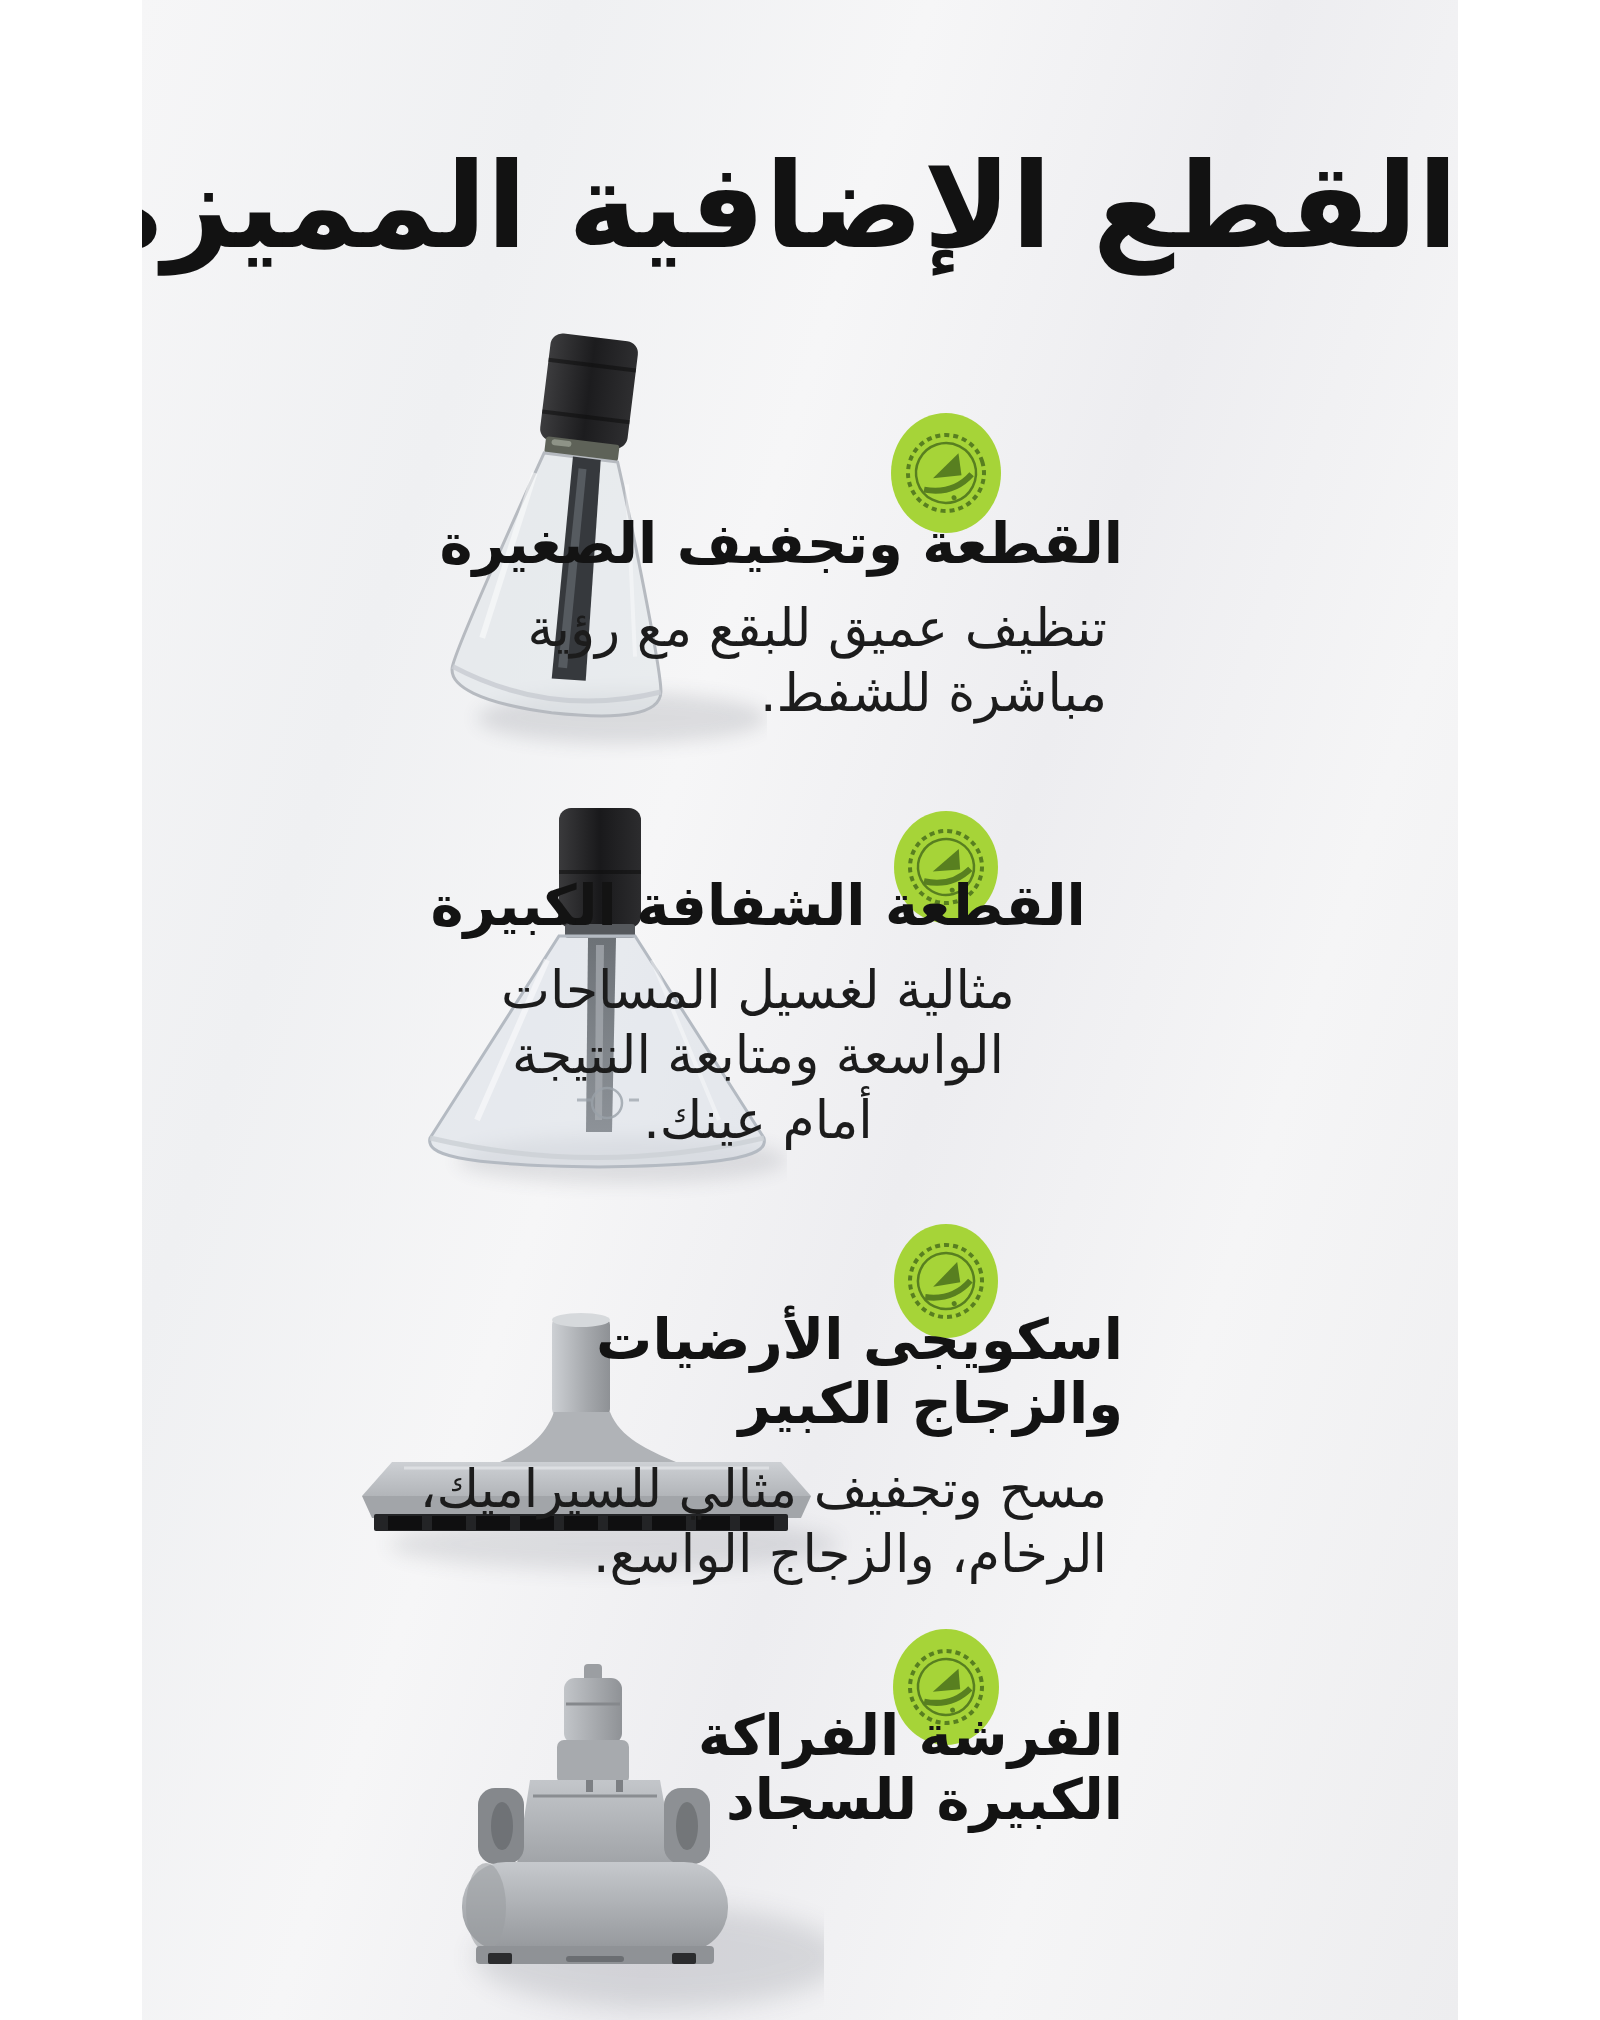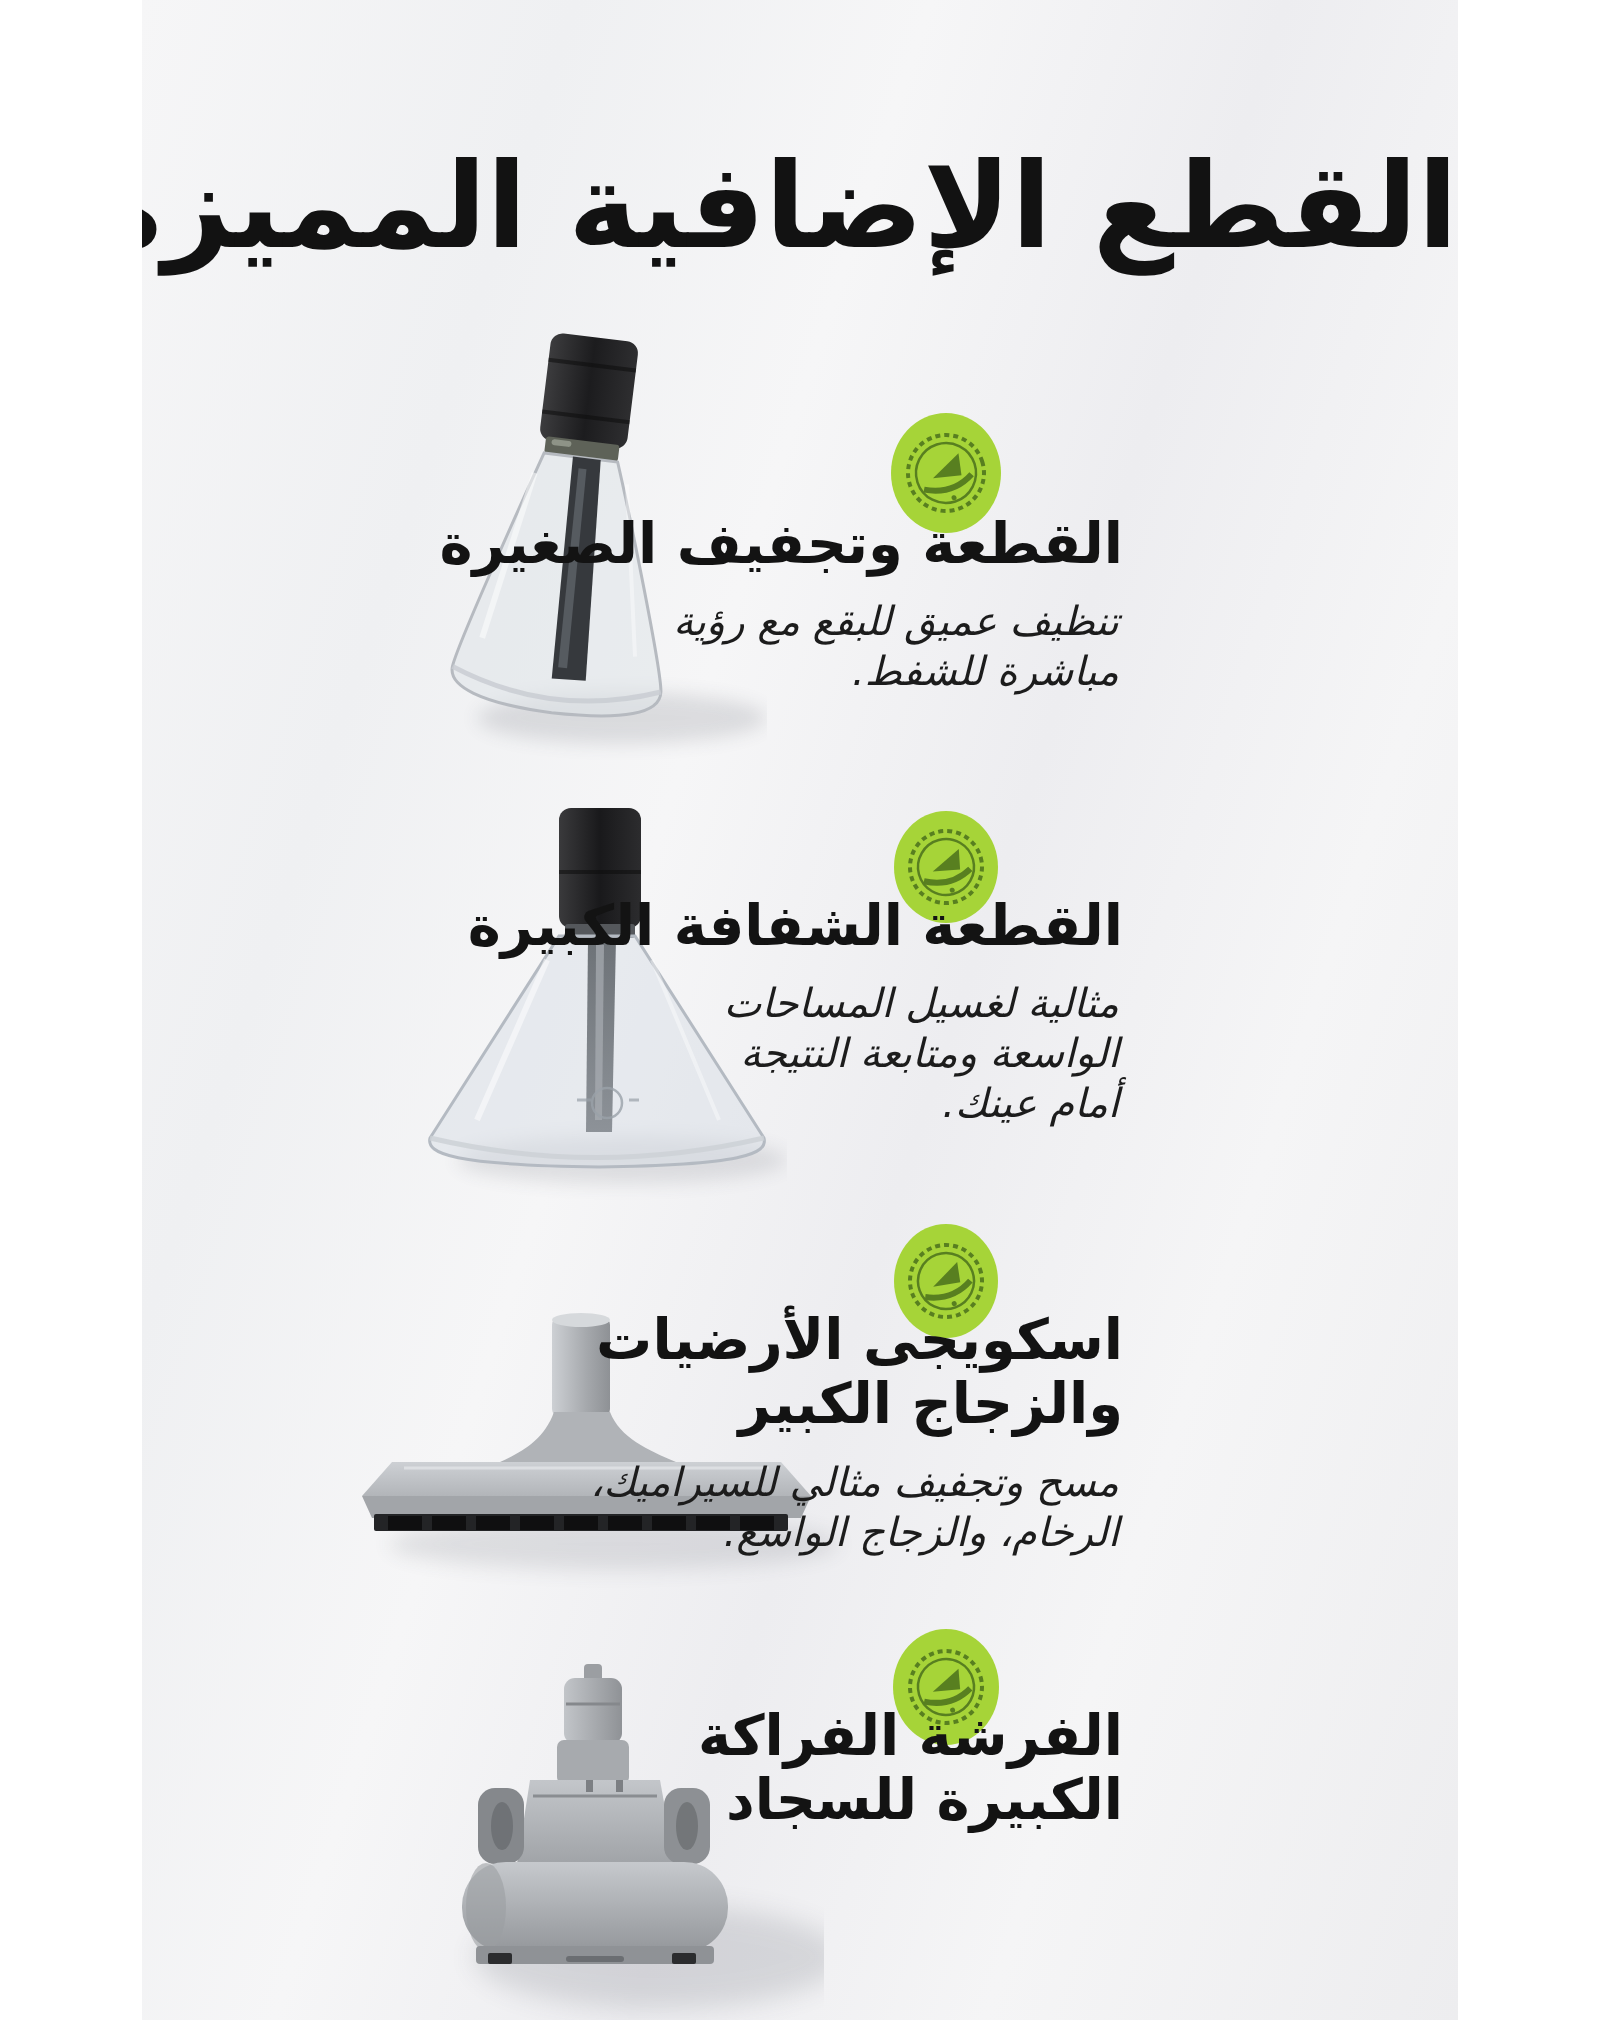--- a/index.html
+++ b/index.html
@@ -37,30 +37,29 @@
   }
   .txt h2{
     margin:0 0 20px 0;
     font-size:56px;
     font-weight:700;
     line-height:1.15;
     color:#131313;
     white-space:pre-line;
   }
   .txt p{
-    margin:4px;
-    font-size:40px;
+    margin:16px;
+    font-size:52px;
     font-weight:400;
     line-height:1.25;
     color:#1c1c1c;
     white-space:pre-line;
-    font-style:italic;
   }
   .txt1{top:512px;}
-  .txt2{top:894px;}
+  .txt2{top:874px;text-align:center;}
   .txt3{top:1308px;}
   .txt4{top:1704px;}
 
   .badge{position:absolute;left:748px;width:112px;height:122px;}
   .badge svg{display:block;width:100%;height:100%;}
   .badge1{top:412px;}
   .badge2{top:806px;}
   .badge3{top:1220px;}
   .badge4{top:1626px;}
 

